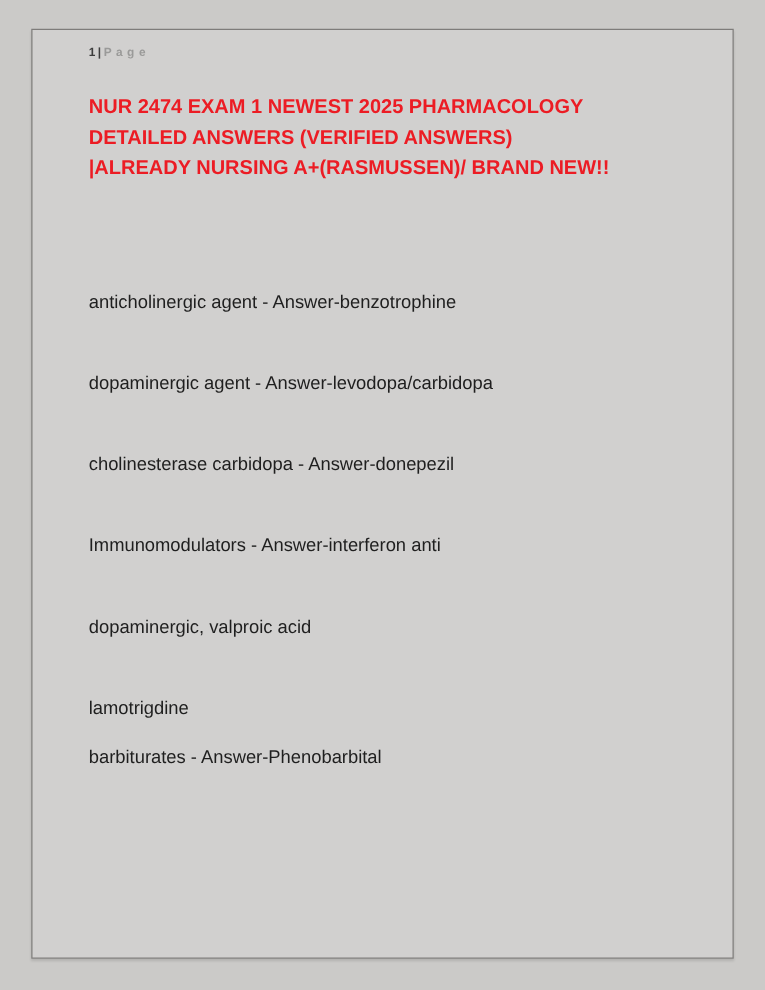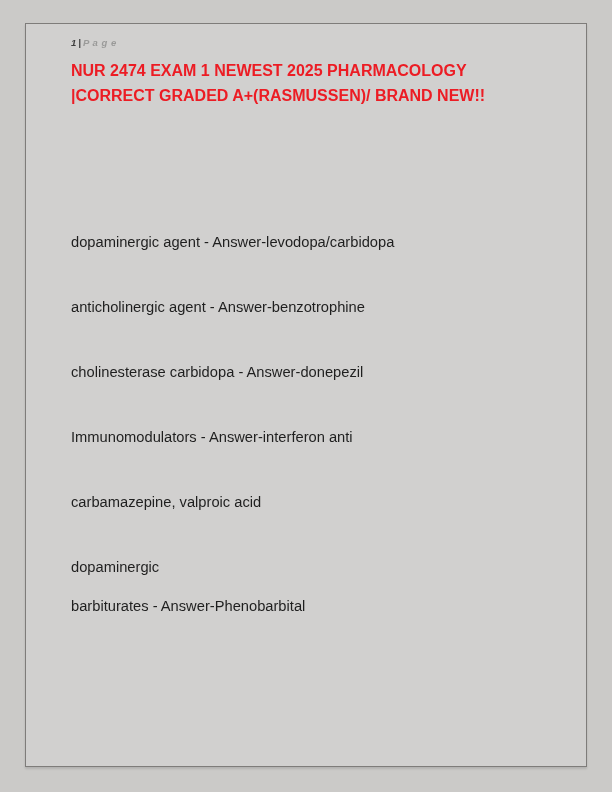--- a/index.html
+++ b/index.html
@@ -27,29 +27,28 @@
     box-shadow: 0 2px 2px rgba(0,0,0,0.12);
   }
   .page-header {
     position: absolute;
     left: 45px;
     top: 13px;
     font-size: 9.5px;
     font-weight: bold;
     line-height: 12px;
     white-space: nowrap;
-    font-style: italic;
   }
   .pnum { color: #3d3d3d; }
   .psep { color: #3d3d3d; margin: 0 2px; }
   .plabel { color: #9a9a99; letter-spacing: 0.5px; }
   .title {
     position: absolute;
     left: 45px;
-    top: 35px;
+    top: 50px;
     width: 480px;
     font-size: 16px;
     font-weight: bold;
     line-height: 24.5px;
     color: #ec1c24;
   }
   .qa-list {
     position: absolute;
     left: 45px;
     top: 206px;
@@ -70,43 +69,44 @@
 
 <div class="canvas">
   <div class="page">
 
     <div class="page-header">
       <span class="pnum">1</span><span class="psep">|</span><span class="plabel">P a g e</span>
     </div>
 
     <div class="title">
       <div class="title-line">NUR 2474 EXAM 1 NEWEST 2025 PHARMACOLOGY</div>
-      <div class="title-line">|CORRECT GRADED A+(RASMUSSEN)/ BRAND NEW!!</div>
+      <div class="title-line">DETAILED ANSWERS (VERIFIED ANSWERS)</div>
+      <div class="title-line">|ALREADY NURSING A+(RASMUSSEN)/ BRAND NEW!!</div>
     </div>
 
     <div class="qa-list">
       <p class="qa">
-        <span class="qa-line">dopaminergic agent - Answer-levodopa/carbidopa</span>
+        <span class="qa-line">anticholinergic agent - Answer-benzotrophine</span>
       </p>
       <p class="qa">
-        <span class="qa-line">anticholinergic agent - Answer-benzotrophine</span>
+        <span class="qa-line">dopaminergic agent - Answer-levodopa/carbidopa</span>
       </p>
       <p class="qa">
         <span class="qa-line">cholinesterase carbidopa - Answer-donepezil</span>
       </p>
       <p class="qa">
         <span class="qa-line">Immunomodulators - Answer-interferon anti</span>
       </p>
       <p class="qa">
         </p>
-        <div class="qa-line">carbamazepine, valproic acid</div>
+        <div class="qa-line">dopaminergic, valproic acid</div>
       <p></p>
       <p class="qa">
         </p>
-        <div class="qa-line gap-top">dopaminergic</div>
+        <div class="qa-line gap-top">lamotrigdine</div>
       <p></p>
       <p class="qa">
         <span class="qa-line">barbiturates - Answer-Phenobarbital</span>
       </p>
     </div>
 
   </div>
 </div>
 
 </body></html>

